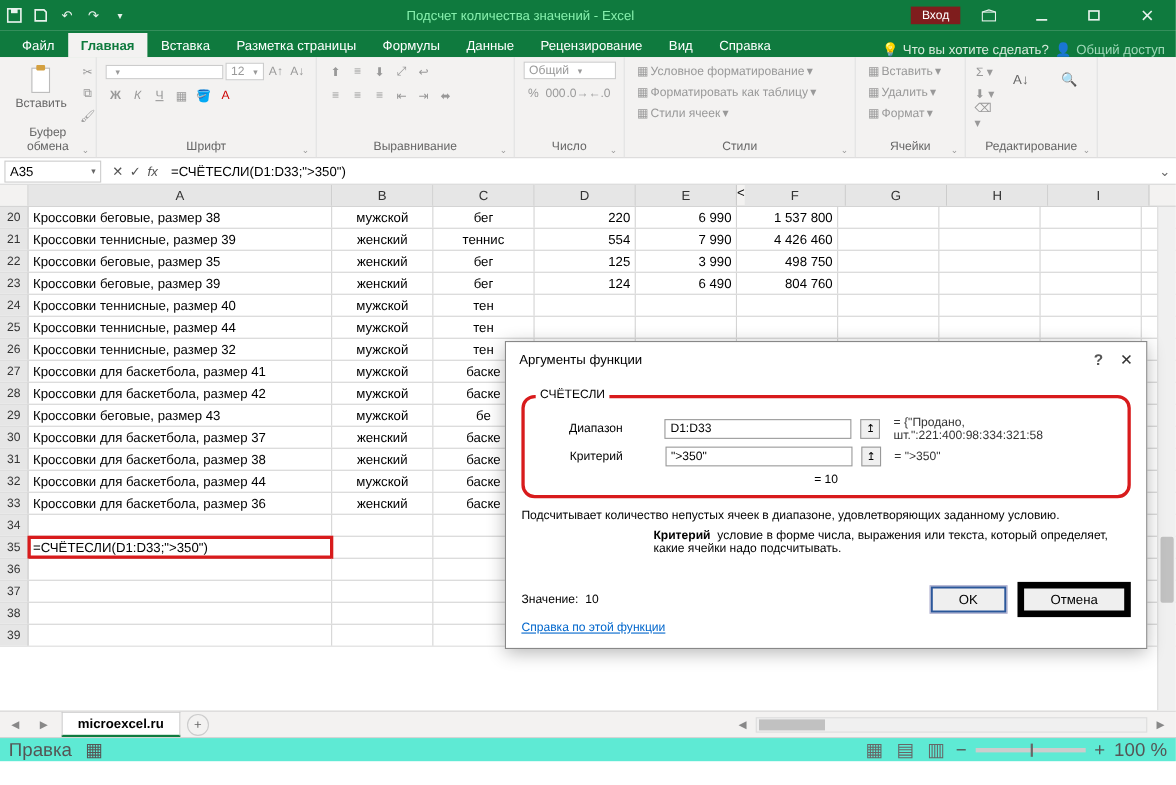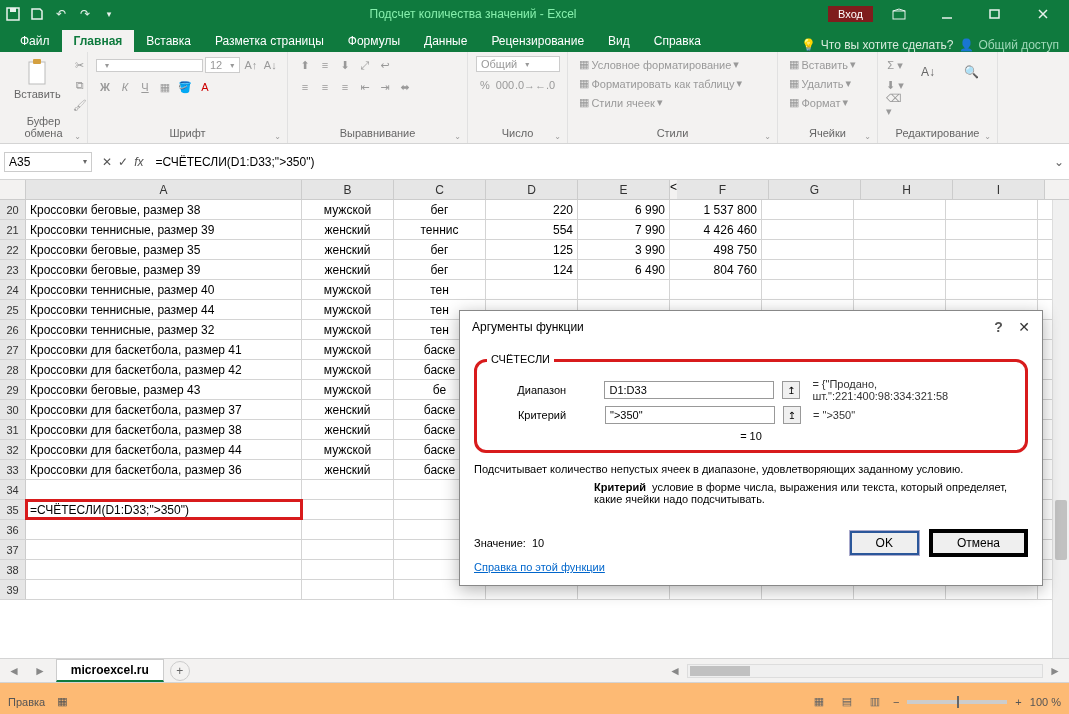--- a/index.html
+++ b/index.html
@@ -31,21 +31,21 @@
 .rbtn { color:#999; font-size:11px; display:flex; align-items:center; gap:2px; padding:2px 3px;}
 .big-btn { display:flex; flex-direction:column; align-items:center; gap:2px; color:#666; padding:2px 6px;}
 .big-btn .ico-lg { width:28px; height:28px; display:flex; align-items:center; justify-content:center; }
 .stack { display:flex; flex-direction:column; gap:2px;}
 .hrow { display:flex; gap:2px; align-items:center;}
 .combo { border:1px solid #ccc; background:#fff; padding:1px 4px; color:#999; font-size:11px; display:flex; align-items:center; gap:4px;}
 .combo::after { content:"▾"; font-size:8px; color:#999; margin-left:4px;}
 .mini { width:18px; height:18px; display:flex; align-items:center; justify-content:center; color:#999; font-size:11px;}
 
 
-.fbar { height:36px; border-bottom:1px solid #d4d4d4; display:flex; align-items:center; background:#fff;}
+.fbar { height:24px; border-bottom:1px solid #d4d4d4; display:flex; align-items:center; background:#fff;}
 .namebox { width:88px; border:1px solid #ccc; margin:2px 4px; padding:2px 4px; font-size:12px; display:flex; align-items:center; justify-content:space-between;}
 .namebox::after{content:"▾"; font-size:8px; color:#666;}
 .fx-btns { display:flex; gap:6px; padding:0 6px; color:#555;}
 .fx-input { flex:1; padding:2px 6px; font-size:12px; border:none; outline:none;}
 .fbar-expand { width:20px; text-align:center; color:#666;}
 
 
 .grid-wrap { position:relative; height: calc(714px - 28px - 24px - 92px - 24px - 24px - 22px - 22px); overflow:hidden;}
 .colhdr { display:flex; height:20px; background:#f3f2f1; border-bottom:1px solid #ccc;}
 .corner { width:26px; border-right:1px solid #ccc; background:#f3f2f1;}
@@ -63,21 +63,21 @@
 
 .sheets { height:24px; background:#f3f2f1; border-top:1px solid #d4d4d4; display:flex; align-items:center; padding:0 4px; gap:6px;}
 .nav-arr { color:#888; padding:0 4px;}
 .sheet-tab { padding:3px 14px; background:#fff; border:1px solid #ccc; border-bottom:2px solid #0f7a3e; font-weight:bold; font-size:12px;}
 .addsheet { width:20px;height:20px; border:1px solid #ccc; border-radius:50%; display:flex;align-items:center;justify-content:center; color:#666;}
 .hscroll { flex:1; margin-left:auto; display:flex; align-items:center; gap:2px; max-width:400px;}
 .htrack { flex:1; height:14px; background:#f0f0f0; border:1px solid #ddd; position:relative;}
 .hthumb { position:absolute; left:2px; top:1px; bottom:1px; width:60px; background:#c1c1c1;}
 
 
-.status { height:38px; background:#fdba74; border-top:1px solid #d4d4d4; display:flex; align-items:center; padding:0 8px; font-size:11px; color:#555; gap:12px;}
+.status { height:22px; background:#5eead4; border-top:1px solid #d4d4d4; display:flex; align-items:center; padding:0 8px; font-size:17px; color:#555; gap:12px;}
 .status .right-s{ margin-left:auto; display:flex; align-items:center; gap:8px;}
 .view-btn{ width:20px;height:16px;display:flex;align-items:center;justify-content:center;color:#666;}
 .zoom-slider{ width:100px; height:4px; background:#ccc; position:relative;}
 .zoom-slider::before{content:"";position:absolute;left:50%;top:-4px;width:2px;height:12px;background:#666;}
 
 
 .dialog { position:absolute; left:459px; top:310px; width:584px; background:#fff; border:1px solid #888; box-shadow:0 4px 16px rgba(0,0,0,.3); z-index:100;}
 .dlg-title { padding:8px 12px; font-size:12px; display:flex; justify-content:space-between; align-items:center;}
 .dlg-close { font-size:14px; cursor:pointer; color:#333;}
 .dlg-body { padding:6px 14px 12px;}
@@ -89,21 +89,21 @@
 .ref-btn { width:18px;height:18px; border:1px solid #999; background:#f0f0f0; display:flex;align-items:center;justify-content:center; font-size:10px;}
 .arg-eq { font-size:11px; color:#333; margin-left:4px;}
 .result-row { text-align:center; font-size:11px; margin-top:6px;}
 .desc { font-size:11px; margin:10px 0 6px; }
 .desc2 { font-size:11px; margin:4px 0 4px 120px; }
 .desc2 b{font-weight:bold;}
 .dlg-foot { display:flex; align-items:center; padding:8px 14px 12px; gap:10px;}
 .dlg-foot .val { font-size:11px;}
 .dlg-foot .link { color:#0066cc; text-decoration:underline; font-size:11px; cursor:pointer;}
 .dlg-foot .spacer{flex:1;}
-.dlg-btn { padding:3px 24px; border:4px solid #000000; background:#efefef; font-size:12px; cursor:pointer;}
+.dlg-btn { padding:3px 24px; border:6px solid #000000; background:#efefef; font-size:12px; cursor:pointer;}
 .dlg-btn.primary { border:2px solid #2b579a; outline:1px solid #aac;}
 .help-ico{ font-weight:bold; font-size:14px; color:#555; margin-right:12px;}
 
 svg { display:block;}
 </style>
 </head>
 <body>
 
 <div class="titlebar">
   <div class="qat">

